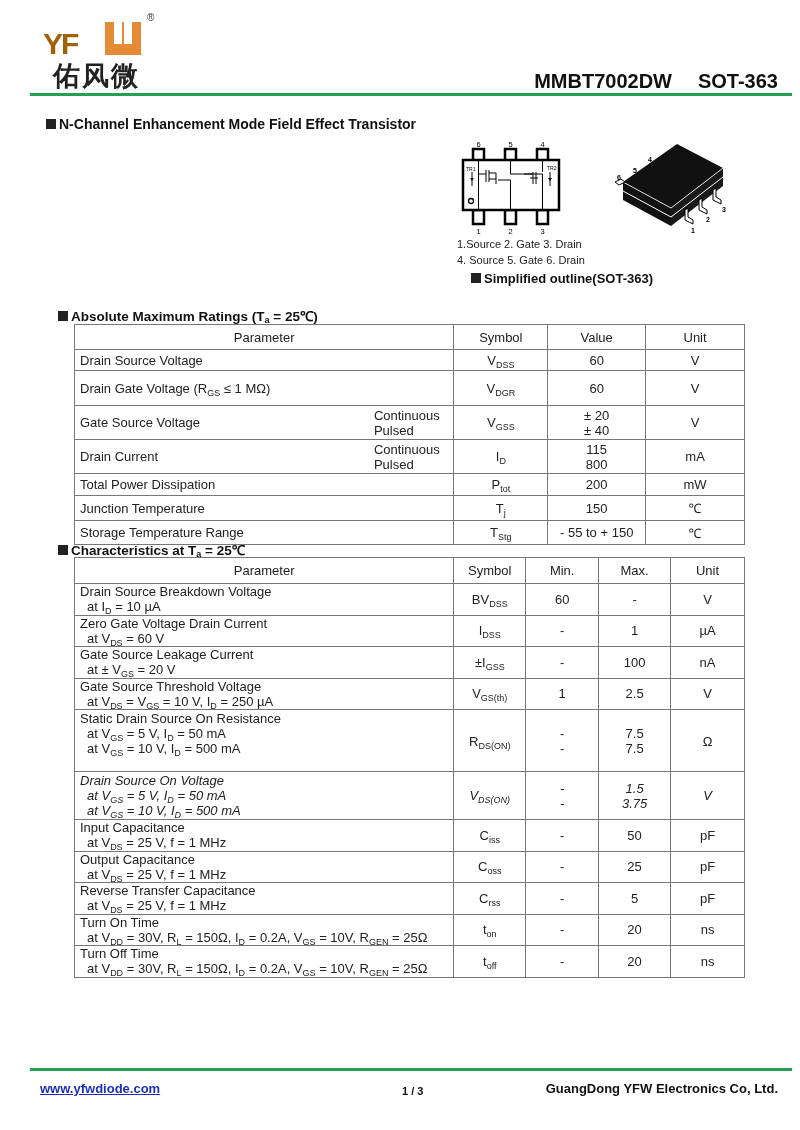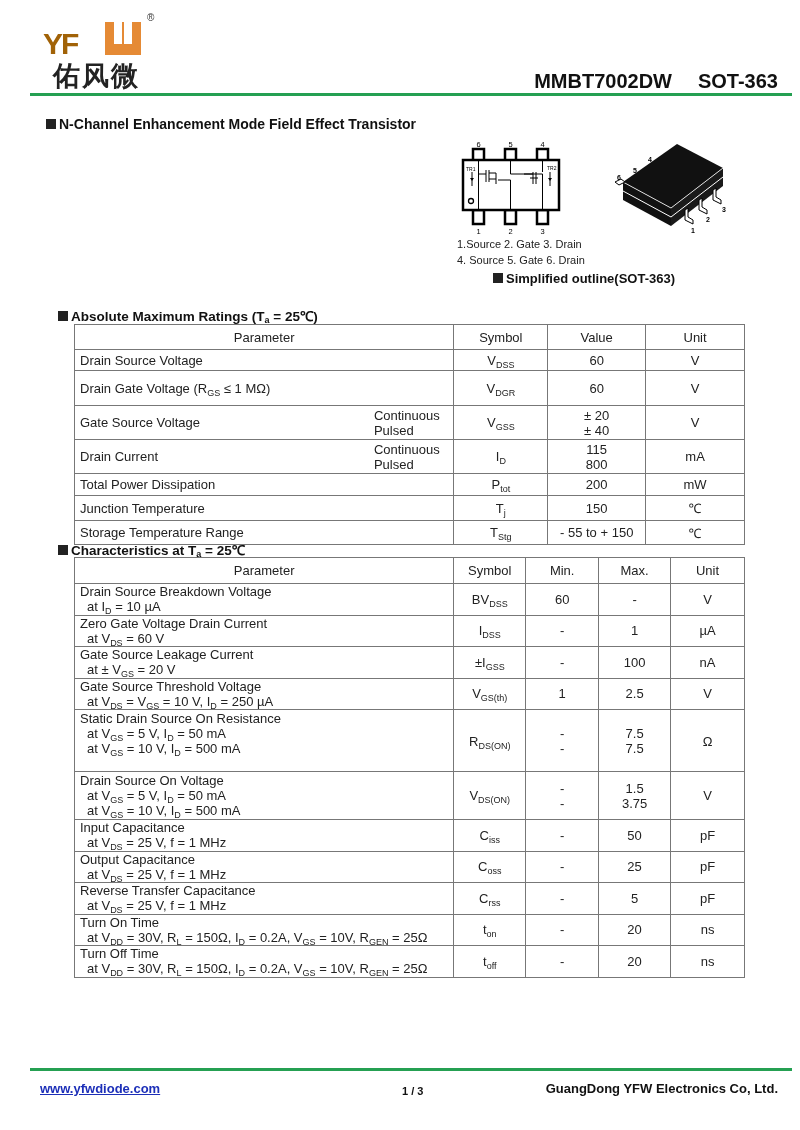--- a/index.html
+++ b/index.html
@@ -23,21 +23,21 @@
   .hr-bottom { top: 1068px; }
 
   .subtitle { left: 46px; top: 116px; font-weight: bold; font-size: 14px; }
   .sq { display: inline-block; width: 10px; height: 10px; background: #222; margin-right: 3px; vertical-align: 0px; }
 
   
   .diagram { left: 458px; top: 138px; width: 126px; height: 100px; }
   .pin-legend { left: 457px; font-size: 11px; color: #222; }
   .pin-legend.l1 { top: 238px; }
   .pin-legend.l2 { top: 254px; }
-  .outline-caption { left: 493px; top: 271px; font-weight: bold; font-size: 13px; }
+  .outline-caption { left: 471px; top: 271px; font-weight: bold; font-size: 13px; }
   .pkg3d { left: 615px; top: 140px; width: 115px; height: 95px; }
 
   
   .sec-heading { left: 58px; font-weight: bold; font-size: 13.5px; }
   .sec-heading sub { font-size: 9px; vertical-align: -2px; }
 
   
   table.dt { position: absolute; border-collapse: collapse; font-size: 13px; color: #222; }
   table.dt td, table.dt th { border: 1px solid #777; font-weight: normal; padding: 0 6px; }
   table.dt th { text-align: center; }
@@ -56,21 +56,21 @@
   #amr tr.r4 td { height: 34px; }
   #amr tr.r5 td { height: 22px; }
   #amr tr.r6 td { height: 25px; }
   #amr tr.r7 td { height: 24px; margin-left: 24px; }
 
   #chr { left: 74px; top: 557px; width: 671px; line-height: 15px; }
   #chr th { height: 26px; }
   #chr td { height: 31.5px; }
   #chr tr.tall3 td { height: 62px; vertical-align: top; padding-top: 1px; }
   #chr tr.tall3 td.c { vertical-align: middle; }
-  #chr tr.mid3 td { height: 48px; }
+  #chr tr.mid3 td { height: 48px; font-style: italic; }
 
   
   .f-url { left: 40px; top: 1081px; font-weight: bold; font-size: 13px; color: #1c2fb8; text-decoration: underline; }
   .f-page { left: 402px; top: 1085px; font-weight: bold; font-size: 11px; }
   .f-company { right: 22px; top: 1081px; font-weight: bold; font-size: 13px; }
 </style>
 </head>
 <body>
 
 <div class="abs logo">

